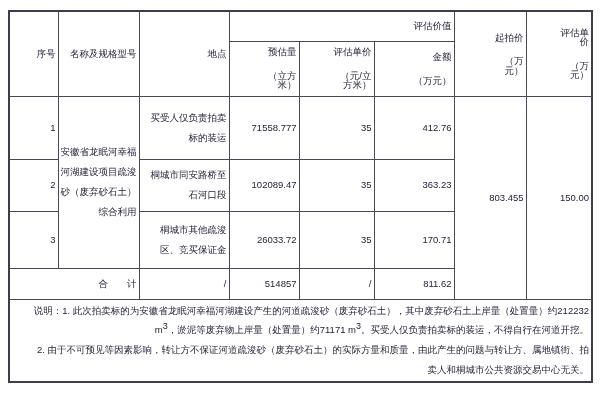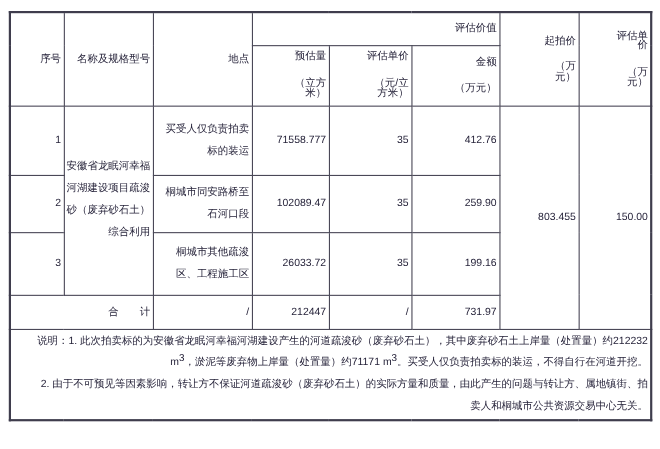--- a/index.html
+++ b/index.html
@@ -119,35 +119,35 @@
       <td>35</td>
       <td>412.76</td>
       <td rowspan="4">803.455</td>
       <td rowspan="4">150.00</td>
     </tr>
     <tr class="r2">
       <td>2</td>
       <td>桐城市同安路桥至石河口段</td>
       <td>102089.47</td>
       <td>35</td>
-      <td>259.90</td>
+      <td>363.23</td>
     </tr>
     <tr class="r3">
       <td>3</td>
-      <td>桐城市其他疏浚区、工程施工区</td>
+      <td>桐城市其他疏浚区、竞买保证金</td>
       <td>26033.72</td>
       <td>35</td>
-      <td>199.16</td>
+      <td>170.71</td>
     </tr>
     <tr class="rtotal">
       <td colspan="2">合　　计</td>
       <td>/</td>
-      <td>212447</td>
+      <td>514857</td>
       <td>/</td>
-      <td>731.97</td>
+      <td>811.62</td>
     </tr>
     <tr class="rnotes">
       <td colspan="8" class="notes-cell">
         <p><span>说明：1. 此次拍卖标的为安徽省龙眠河幸福河湖建设产生的河道疏浚砂（废弃砂石土），其中废弃砂石土上岸量（处置量）约212232m</span><sup>3</sup><span>，淤泥等废弃物上岸量（处置量）约71171 m</span><sup>3</sup><span>。买受人仅负责拍卖标的装运，不得自行在河道开挖。</span></p>
         <p>2. 由于不可预见等因素影响，转让方不保证河道疏浚砂（废弃砂石土）的实际方量和质量，由此产生的问题与转让方、属地镇街、拍卖人和桐城市公共资源交易中心无关。</p>
       </td>
     </tr>
   </tbody>
 </table>
 

